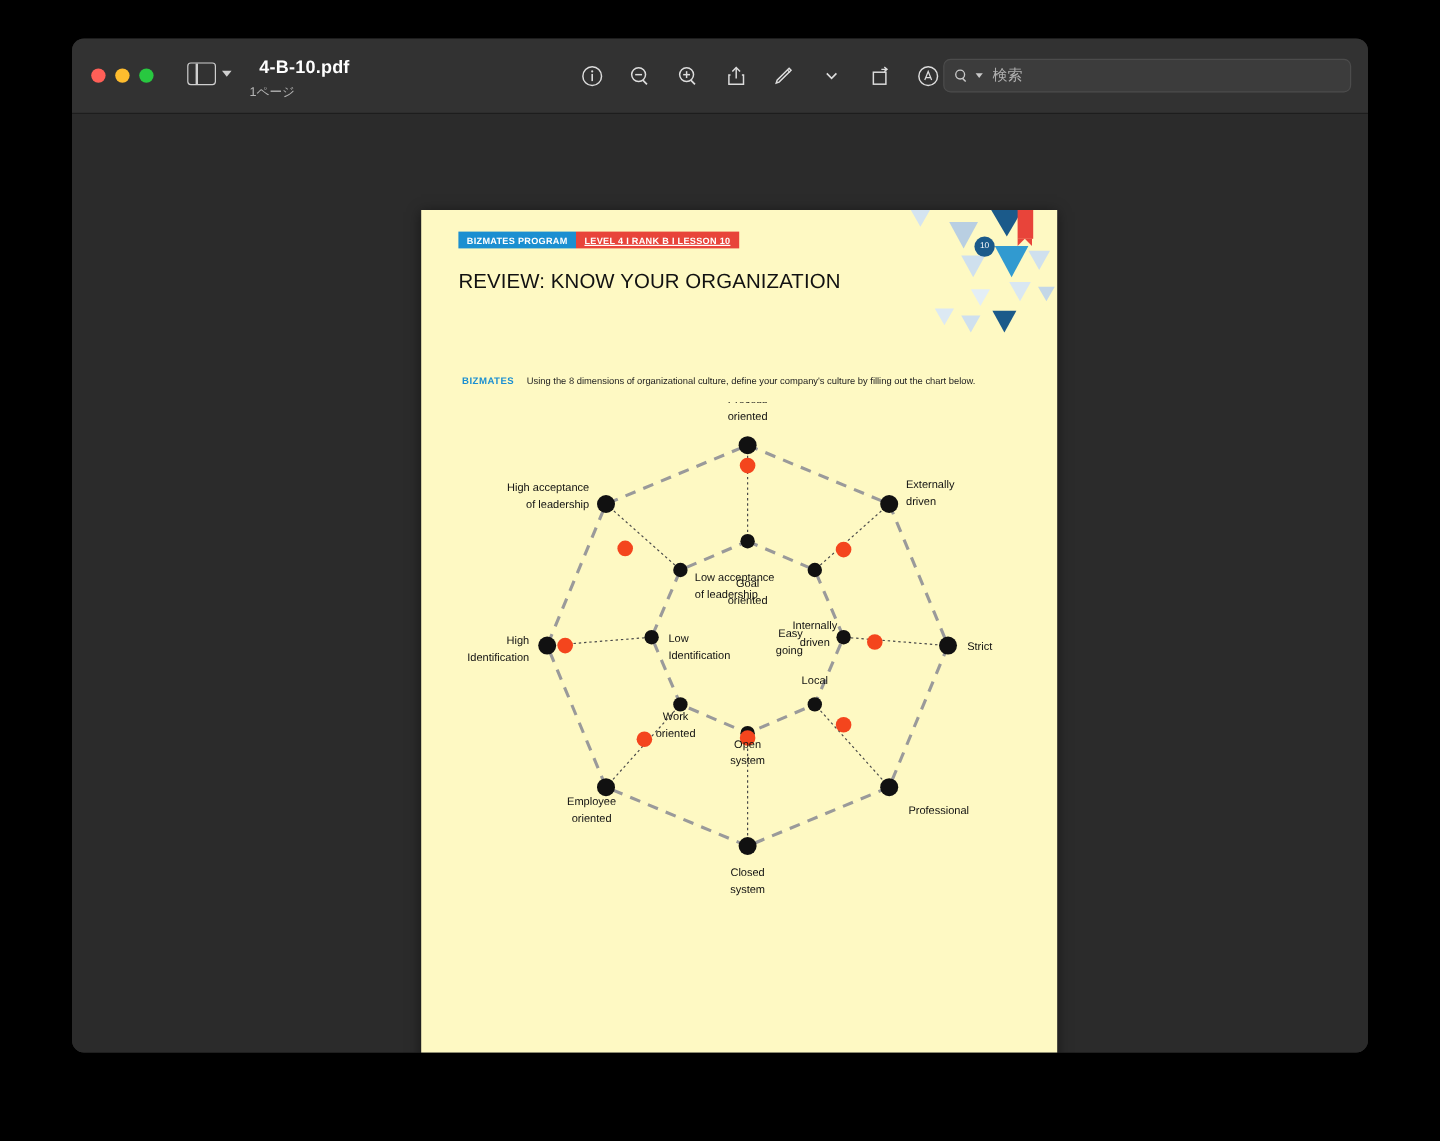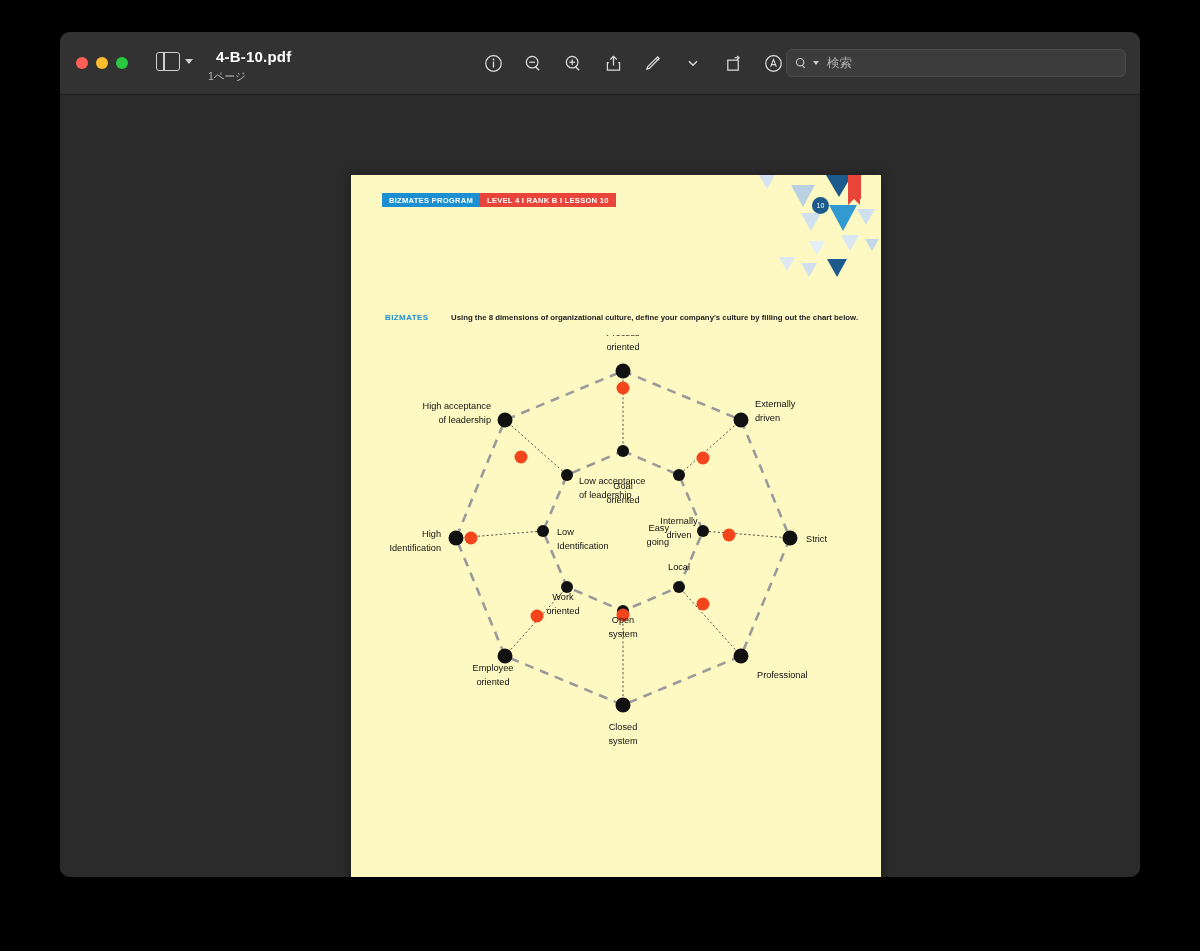--- a/index.html
+++ b/index.html
@@ -180,20 +180,21 @@
     background: #1b8fd1;
     padding: 0 7px;
     display: flex;
     align-items: center;
   }
   .badge-red {
     background: #e8443a;
     padding: 0 7px;
     display: flex;
     align-items: center;
+    text-decoration: underline;
   }
 
   .page-title {
     position: absolute;
     left: 31px;
     top: 50px;
     font-size: 17px;
     color: #111;
     letter-spacing: 0.1px;
   }
@@ -202,25 +203,25 @@
     position: absolute;
     left: 34px;
     top: 138px;
     font-size: 8px;
     font-weight: bold;
     color: #1b8fd1;
     letter-spacing: 0.4px;
   }
   .activity-text {
     position: absolute;
-    left: 100px;
+    left: 88px;
     top: 137px;
     width: 415px;
     font-size: 7.8px;
-    font-weight: bold;
+    font-weight: normal;
     color: #222;
     line-height: 1.45;
   }
 
   .deco { position: absolute; top: 0; right: 0; width: 230px; height: 130px; }
   .ribbon {
     position: absolute;
     right: 20px;
     top: 0;
     width: 13px;
@@ -373,20 +374,21 @@
           </svg>
           <div class="ribbon"></div>
           <div class="lessonbadge">10</div>
         </div>
 
         <div class="badge-row">
           <div class="badge-blue">BIZMATES PROGRAM</div>
           <div class="badge-red">LEVEL 4  I  RANK B  I  LESSON 10</div>
         </div>
 
+        <div class="page-title">REVIEW: KNOW YOUR ORGANIZATION</div>
 
         <div class="activity-label">BIZMATES</div>
         <div class="activity-text">Using the 8 dimensions of organizational culture, define your company's culture by filling out the chart below.</div>
 
         <svg class="chart" width="530" height="480" viewBox="0 0 530 480">
 
           <polygon points="272,36 390,85 439,203 390,321 272,370 154,321 105,203 154,85" fill="none" stroke="#9a9a9a" stroke-width="2.6" stroke-dasharray="9,7"></polygon>
 
           <polygon points="272,116 328,140 352,196 328,252 272,276 216,252 192,196 216,140" fill="none" stroke="#9a9a9a" stroke-width="2.6" stroke-dasharray="9,7"></polygon>
 

